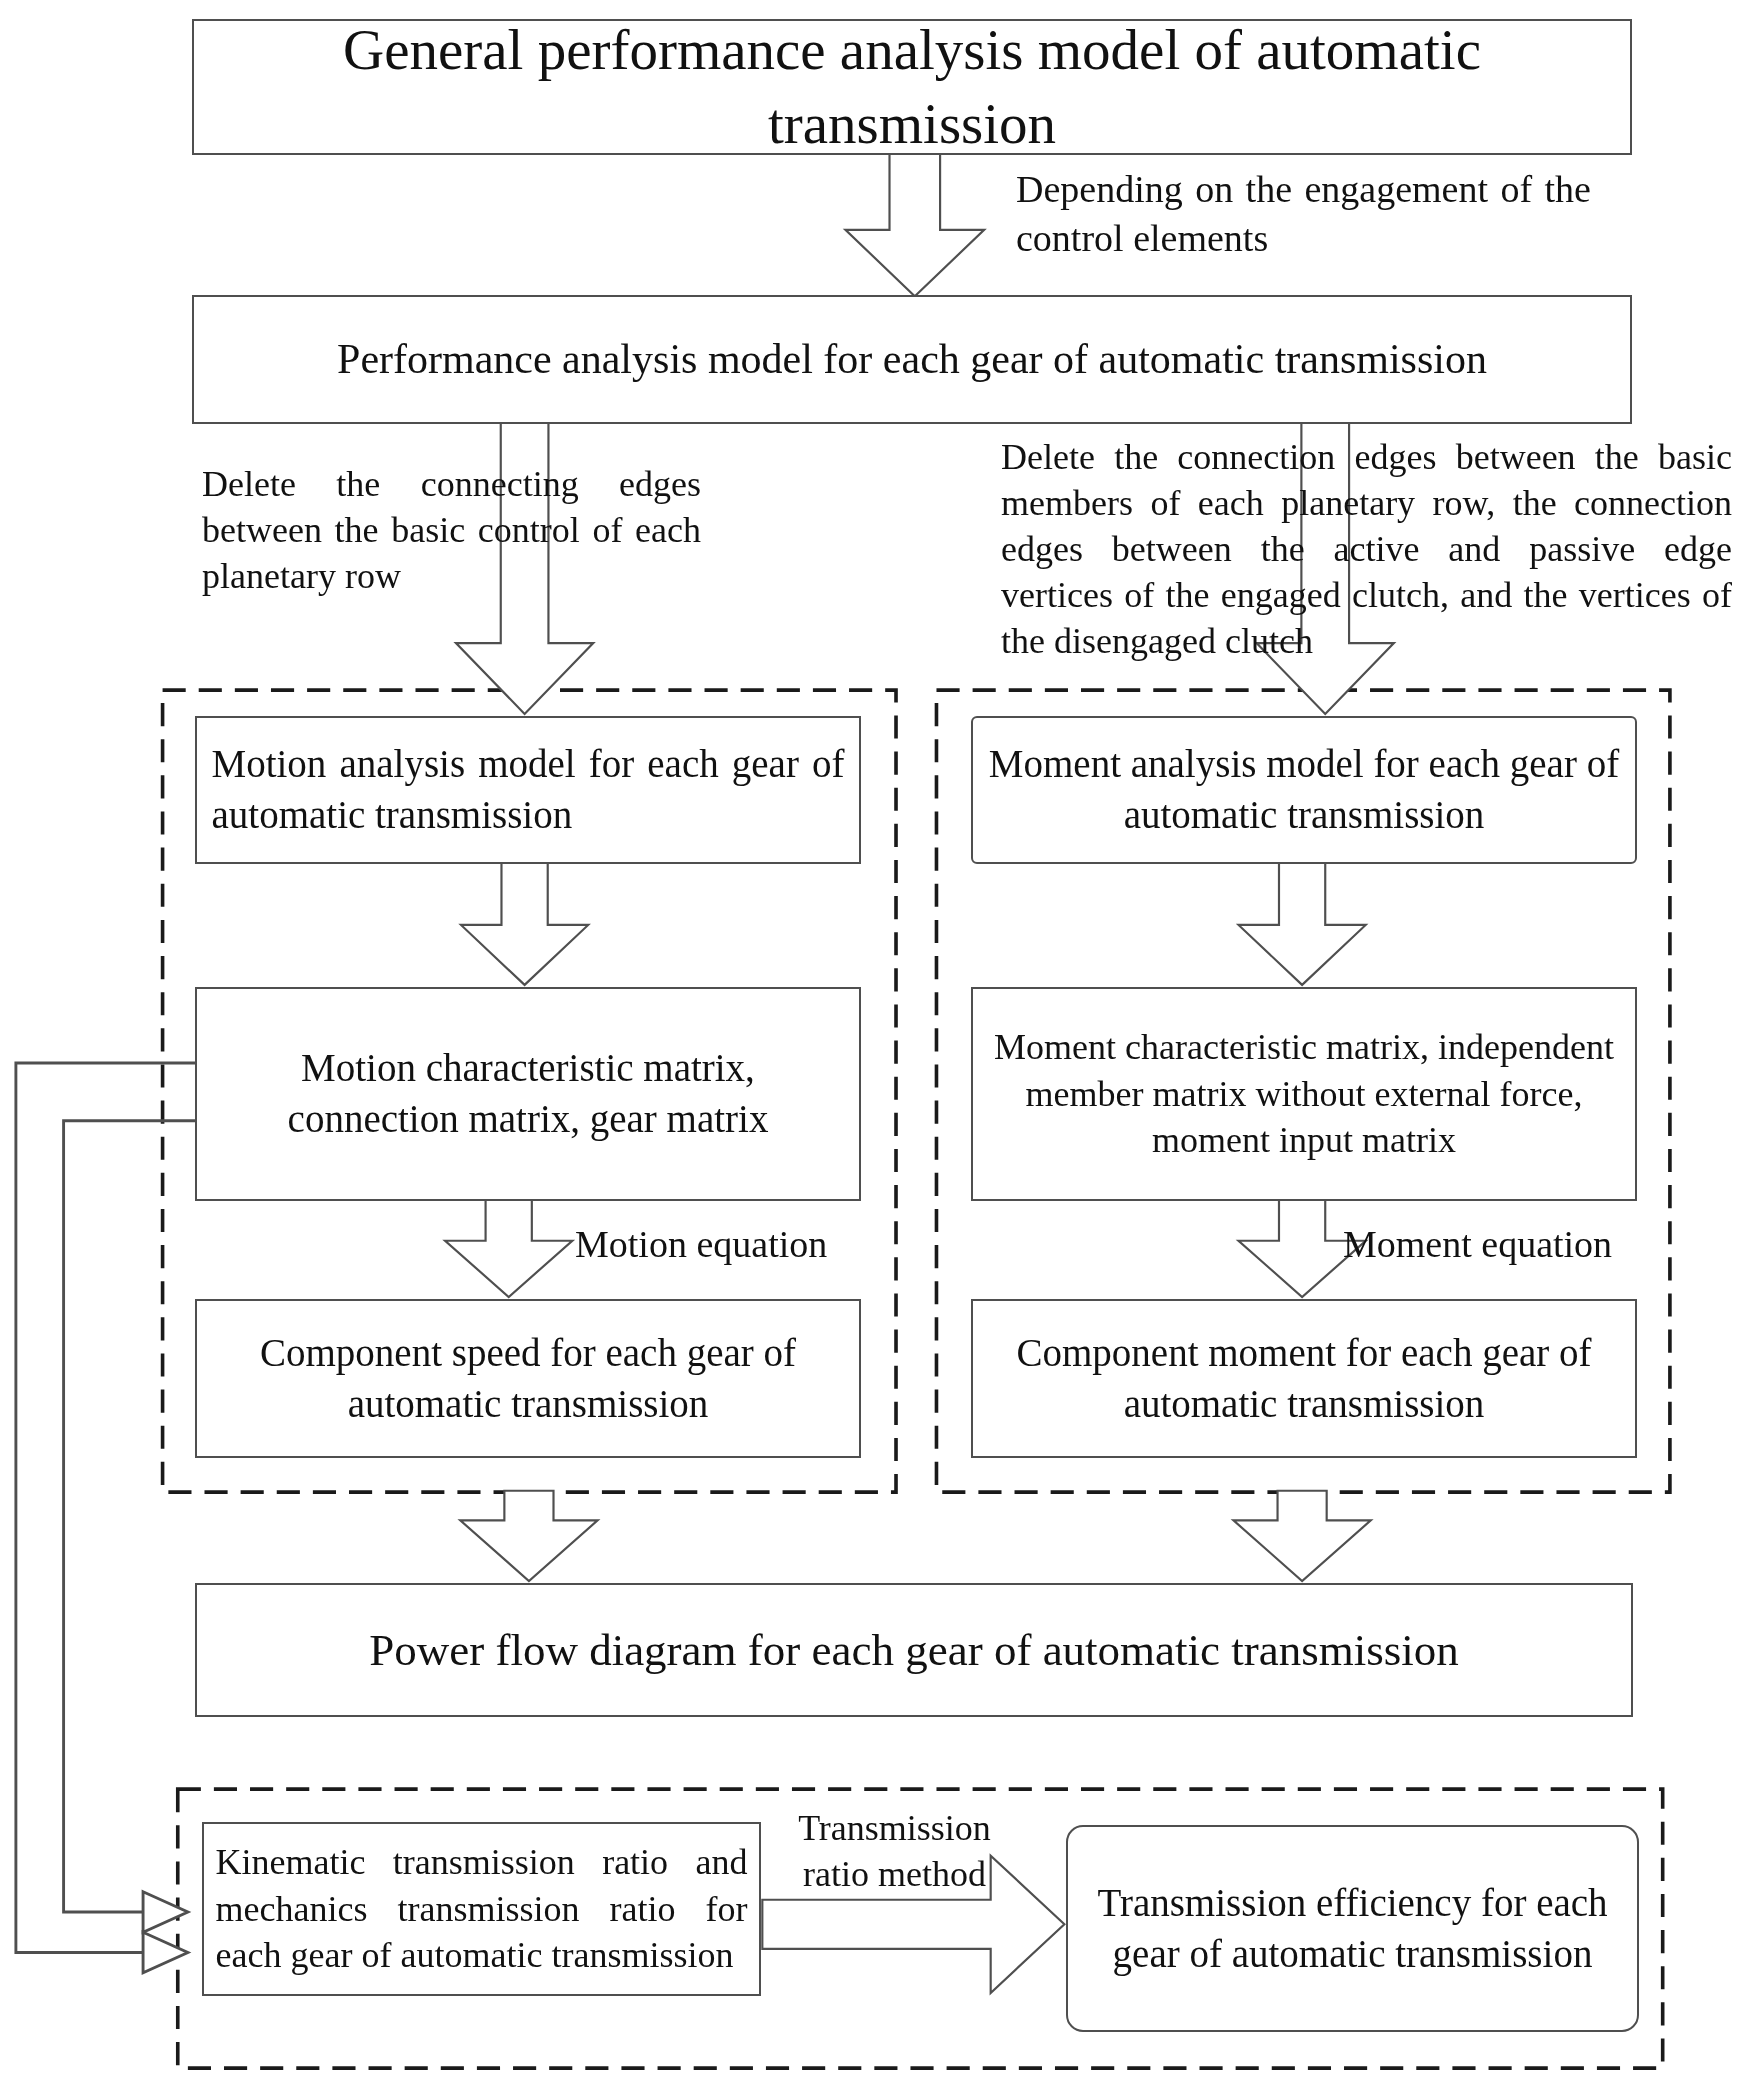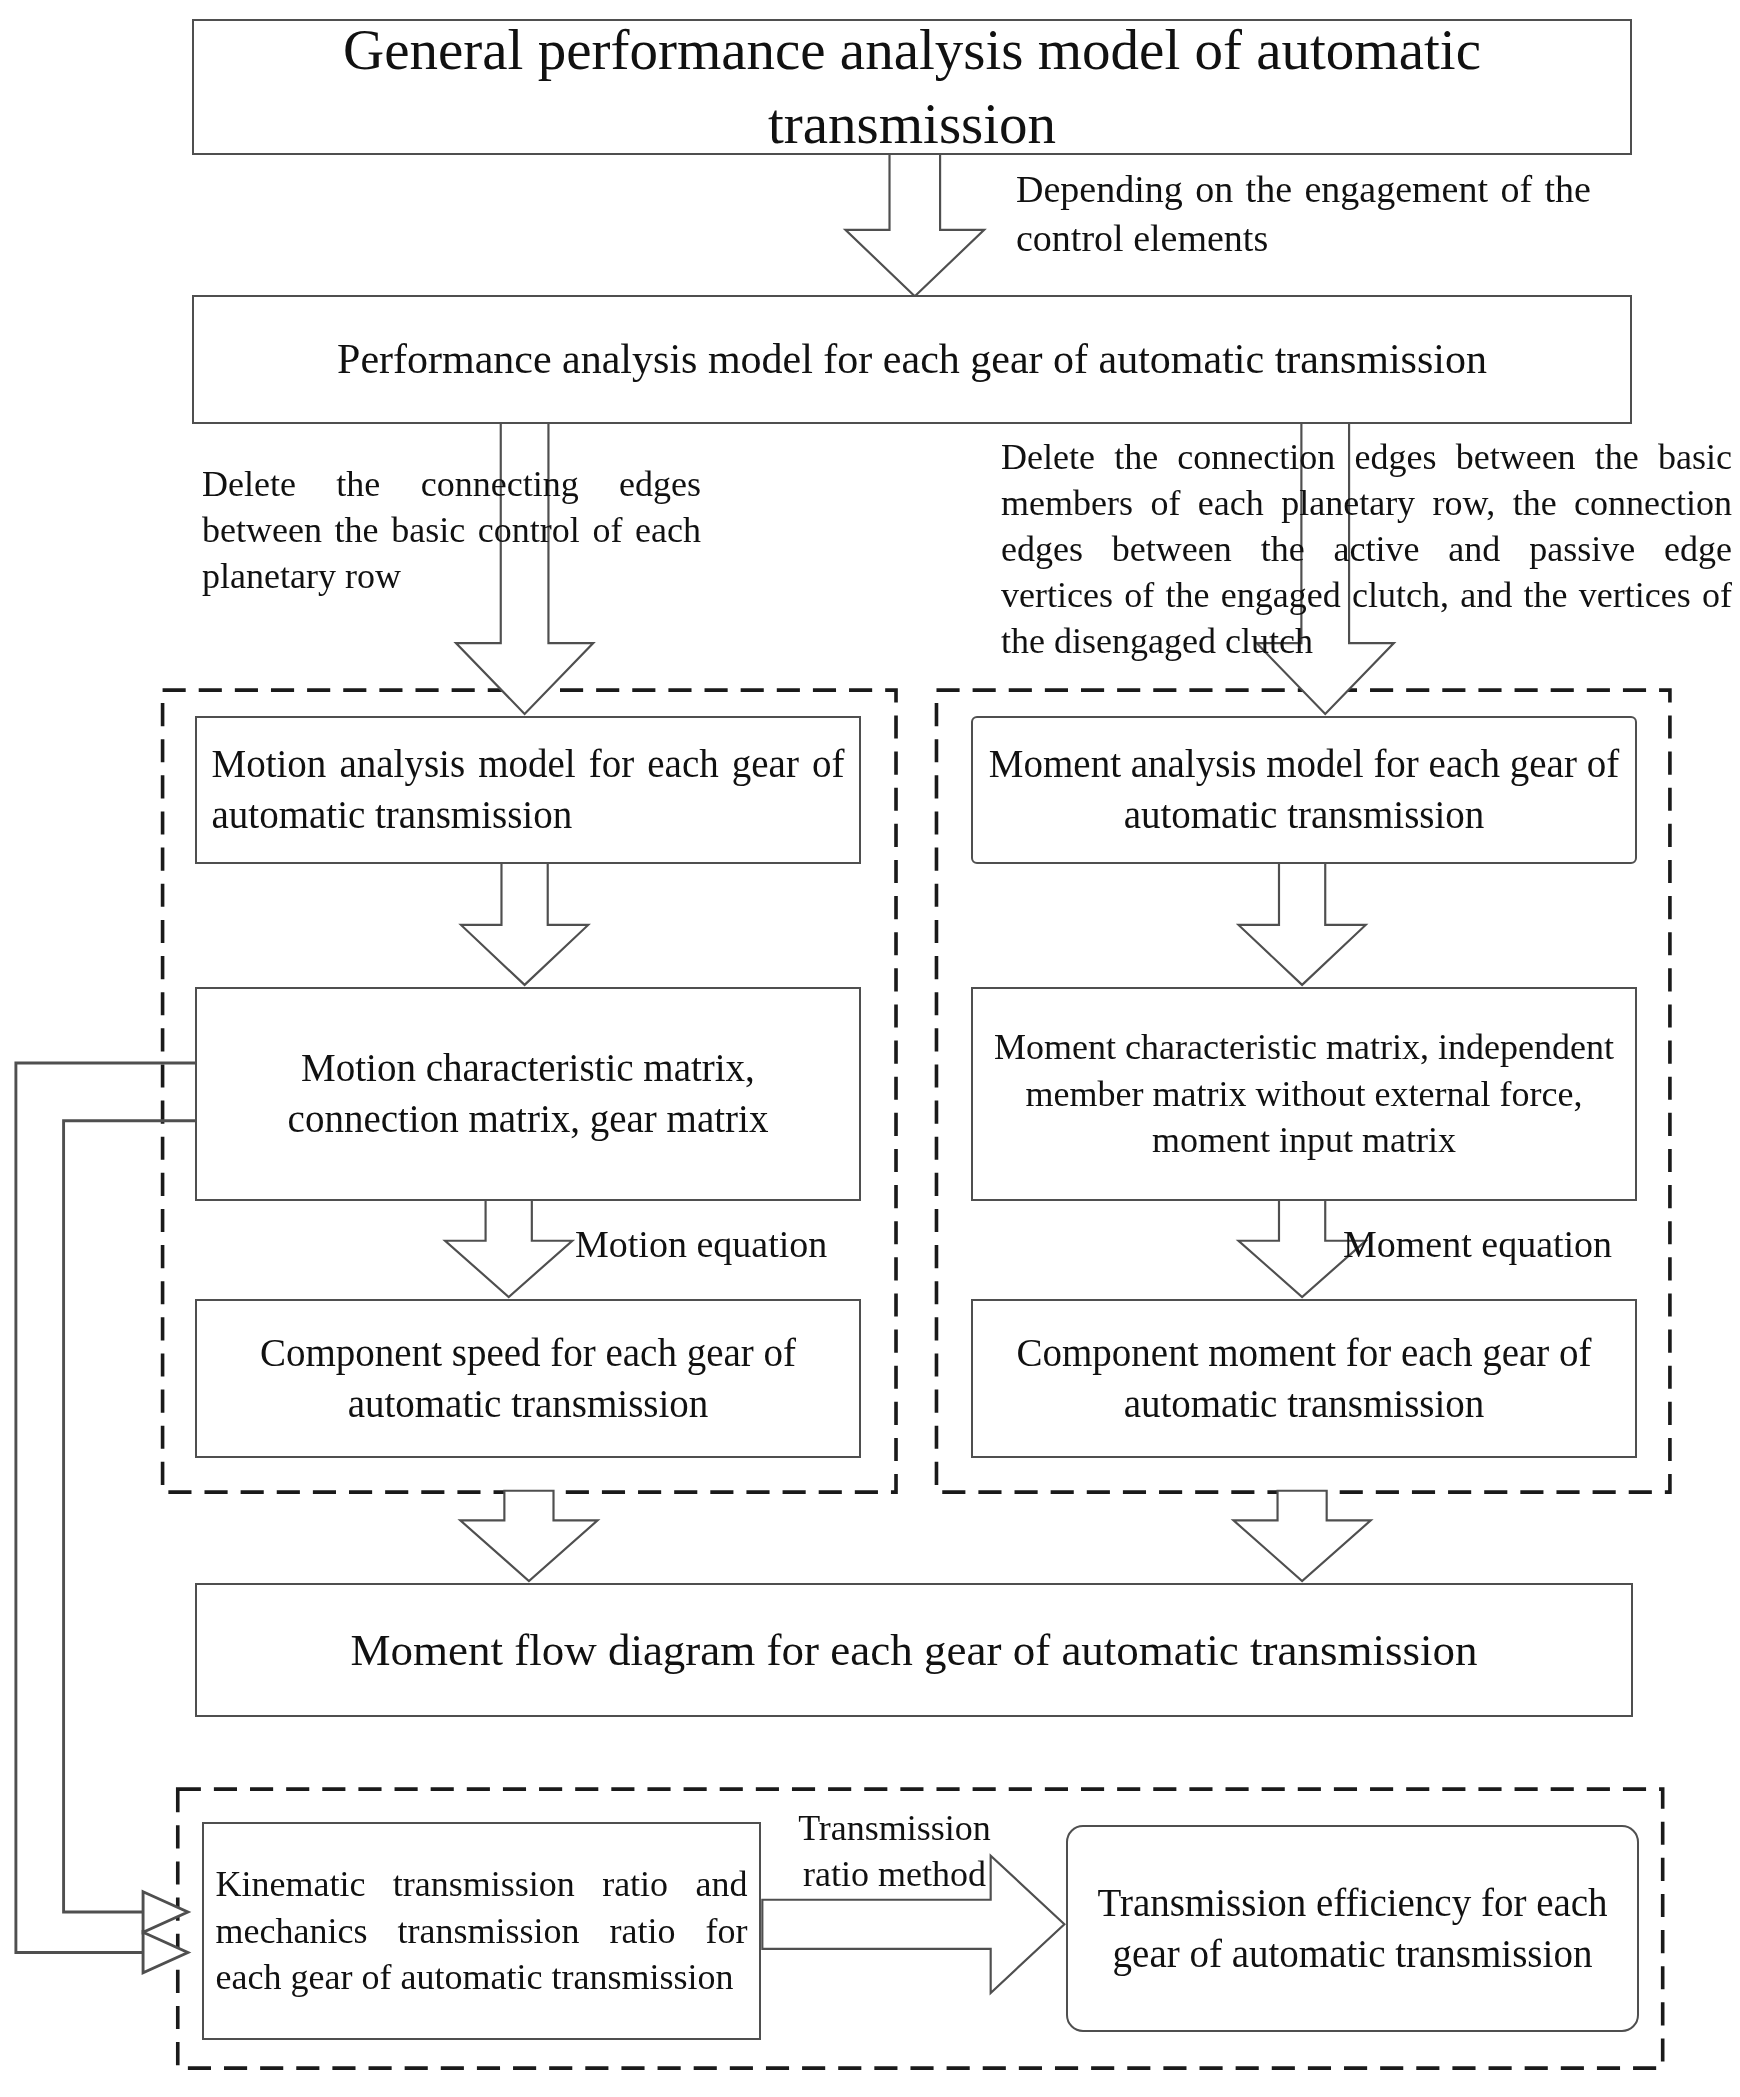--- a/index.html
+++ b/index.html
@@ -93,24 +93,24 @@
     <div class="txt">Moment characteristic matrix, independent member matrix without external force, moment input matrix</div>
   </div>
 
   <div class="lbl" style="left:1343px;top:1220px;width:311px;font-size:38px;">Moment equation</div>
 
   <div class="box" style="left:971px;top:1299px;width:666px;height:159px;font-size:39px;">
     <div class="txt">Component moment for each gear of automatic transmission</div>
   </div>
 
   <div class="box" style="left:195px;top:1583px;width:1438px;height:134px;font-size:45px;">
-    <div class="txt">Moment flow diagram for each gear of automatic transmission</div>
+    <div class="txt">Power flow diagram for each gear of automatic transmission</div>
   </div>
 
-  <div class="box justify" style="left:202px;top:1822px;width:559px;height:218px;font-size:36px;padding:0 11.6px;">
+  <div class="box justify" style="left:202px;top:1822px;width:559px;height:174px;font-size:36px;padding:0 11.6px;">
     <div class="txt">Kinematic transmission ratio and mechanics transmission ratio for each gear of automatic transmission</div>
   </div>
 
   <div class="lbl center" style="left:775px;top:1805px;width:239px;font-size:36px;">Transmission ratio method</div>
 
   <div class="box" style="left:1066px;top:1825px;width:573px;height:207px;font-size:39px;border-radius:17px;">
     <div class="txt">Transmission efficiency for each gear of automatic transmission</div>
   </div>
 
 </div>

